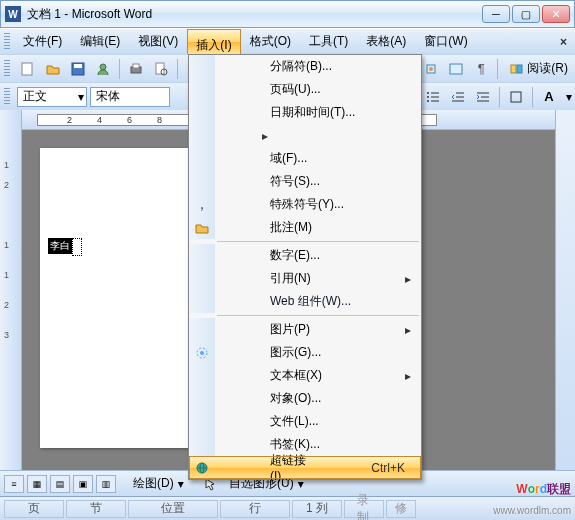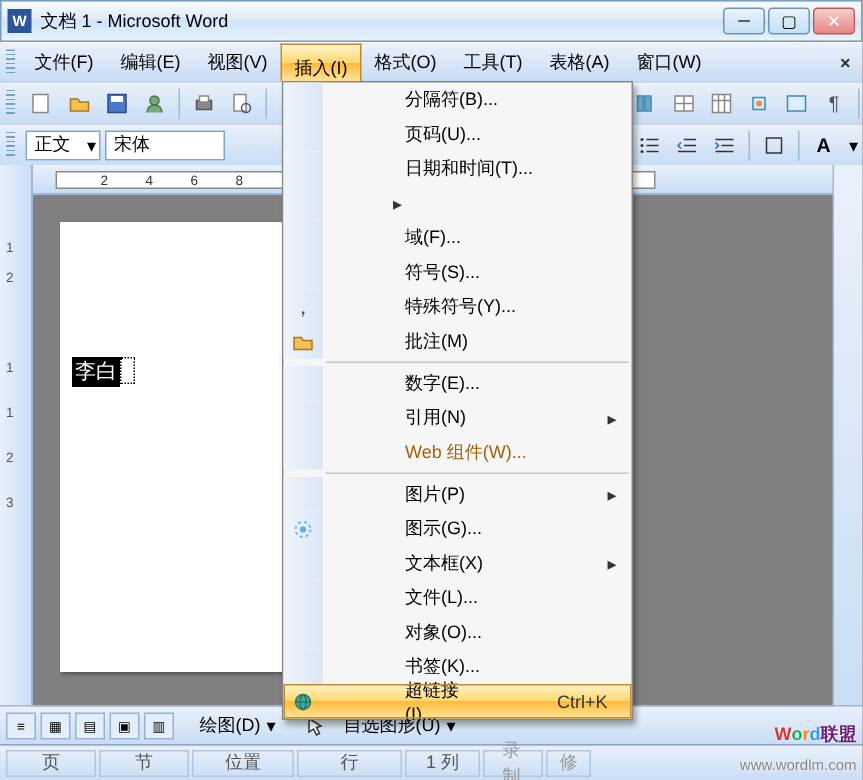--- a/index.html
+++ b/index.html
@@ -26,28 +26,28 @@
 
 .doc-area { position:relative; background:#808080; height:374px; display:flex; }
 .ruler-v { width:22px; background:linear-gradient(90deg,#e9f1fb,#c9ddf5); border-right:1px solid #a0b8d8; position:relative; }
 .ruler-v .tick { position:absolute; left:4px; font-size:9px; color:#555; }
 .ruler-h-wrap { position:absolute; top:0; left:22px; right:0; height:20px; background:linear-gradient(180deg,#e9f1fb,#c9ddf5); border-bottom:1px solid #a0b8d8; }
 .ruler-h { position:relative; height:100%; margin-left:15px; }
 .ruler-h .num { position:absolute; bottom:4px; font-size:9px; color:#333; }
 .ruler-h .bar { position:absolute; top:4px; height:12px; background:#fff; border:1px solid #888; }
 
 .page { position:absolute; top:38px; left:40px; width:180px; height:300px; background:#fff; box-shadow:1px 1px 3px rgba(0,0,0,0.4); }
-.sel-text { position:absolute; top:90px; left:8px; background:#000; color:#fff; padding:1px 2px; font-family:SimSun; font-size:14px; }
+.sel-text { position:absolute; top:90px; left:8px; background:#000; color:#fff; padding:1px 2px; font-family:SimSun; font-size:10px; }
 .sel-text::after { content:''; position:absolute; right:-10px; top:0; width:8px; height:16px; border:1px dotted #000; }
 
 .dropdown-menu { position:absolute; top:54px; left:188px; width:234px; background:#f6f6f6; border:1px solid #868686; box-shadow:2px 3px 4px rgba(0,0,0,0.35); z-index:100; }
 .dd-item { height:23px; display:flex; align-items:center; position:relative; cursor:default;gap:47px; }
 .dd-gutter { width:26px; height:100%; background:linear-gradient(90deg,#eef4fb,#dbe7f6); display:flex; align-items:center; justify-content:center; flex-shrink:0; }
 .dd-label { padding-left:8px; flex:1; color:#000; }
-.dd-label.disabled { color:#a16207; }
+.dd-label.disabled { color:#0f172a; }
 .dd-submenu { width:16px; color:#333; }
 .dd-shortcut { padding-right:16px; color:#333; }
 .dd-sep { height:1px; background:#c5c5c5; margin:2px 2px 2px 28px; }
 .dd-item.highlight { background:linear-gradient(180deg,#fff4cf,#ffd76a 50%,#ffb93a 50%,#ffe69a); outline:1px solid #c28a30; outline-offset:-1px; }
 .dd-item.highlight .dd-gutter { background:transparent; }
 
 .viewbar { position:absolute; bottom:24px; left:0; right:0; height:26px; background:linear-gradient(180deg,#e9f1fb,#c9ddf5); display:flex; align-items:center; padding-left:4px; gap:3px; border-top:1px solid #a0b8d8; }
 .vw-btn { width:20px; height:18px; border:1px solid #9ab1cd; background:#e4eefa; display:flex;align-items:center;justify-content:center; font-size:9px; }
 
 .statusbar { position:absolute; bottom:0; left:0; right:0; height:24px; background:linear-gradient(180deg,#e9f1fb,#c9ddf5); border-top:1px solid #8aa5c3; display:flex; align-items:center; padding:0 4px; gap:2px; }
@@ -184,25 +184,32 @@
     </div>
   <div class="tb-btn">
       <svg width="16" height="16">
         <rect x="2" y="3" width="12" height="10" fill="#def" stroke="#48a"></rect>
       </svg>
     </div>
   <div class="tb-btn">
       <span style="font-size:13px;color:#555">¶</span>
     </div>
   <div class="tb-sep"></div>
+  <div class="tb-btn" style="width:auto;padding:0 6px">
+      <svg width="14" height="14" style="margin-right:3px">
+        <rect x="1" y="3" width="5" height="8" fill="#fc5" stroke="#a83"></rect>
+        <rect x="7" y="3" width="5" height="8" fill="#5ad" stroke="#38a"></rect>
+      </svg>
+      <span>阅读(R)</span>
+    </div>
 </div>
 
 <div class="toolbar">
   <div class="handle"></div>
-  <div class="tb-combo" style="width:50px">
+  <div class="tb-combo" style="width:70px">
       <span>正文</span>
       <span style="margin-left:auto">▾</span>
     </div>
   <div class="tb-combo" style="width:80px">
       <span>宋体</span>
     </div>
   <div style="flex:1"></div>
   <div class="tb-btn">
       <svg width="16" height="16">
         <line x1="2" y1="4" x2="14" y2="4" stroke="#333"></line>
@@ -398,25 +405,25 @@
       </div>
       <div class="dd-label">图示(G)...</div>
     </div>
   <div class="dd-item">
       <div class="dd-gutter"></div>
       <div class="dd-label">文本框(X)</div>
       <div class="dd-submenu">▸</div>
     </div>
   <div class="dd-item">
       <div class="dd-gutter"></div>
+      <div class="dd-label">对象(O)...</div>
+    </div>
+  <div class="dd-item">
+      <div class="dd-gutter"></div>
       <div class="dd-label">文件(L)...</div>
-    </div>
-  <div class="dd-item">
-      <div class="dd-gutter"></div>
-      <div class="dd-label">对象(O)...</div>
     </div>
   <div class="dd-item">
       <div class="dd-gutter"></div>
       <div class="dd-label">书签(K)...</div>
     </div>
   <div class="dd-item highlight">
       <div class="dd-gutter">
         <svg width="14" height="14">
           <circle cx="7" cy="7" r="5" fill="#4a9" stroke="#276"></circle>
           <ellipse cx="7" cy="7" rx="2" ry="5" fill="none" stroke="#276"></ellipse>
@@ -450,21 +457,21 @@
     </div>
 </div>
 
 <div class="statusbar">
   <div class="sb-pane" style="width:60px">
       <span>页</span>
     </div>
   <div class="sb-pane" style="width:60px">
       <span>节</span>
     </div>
-  <div class="sb-pane" style="width:68px">
+  <div class="sb-pane" style="width:90px">
       <span>位置</span>
     </div>
   <div class="sb-pane" style="width:70px">
       <span>行</span>
     </div>
   <div class="sb-pane" style="width:50px">
       <span>1 列</span>
     </div>
   <div class="sb-pane disabled" style="width:40px">
       <span>录制</span>

